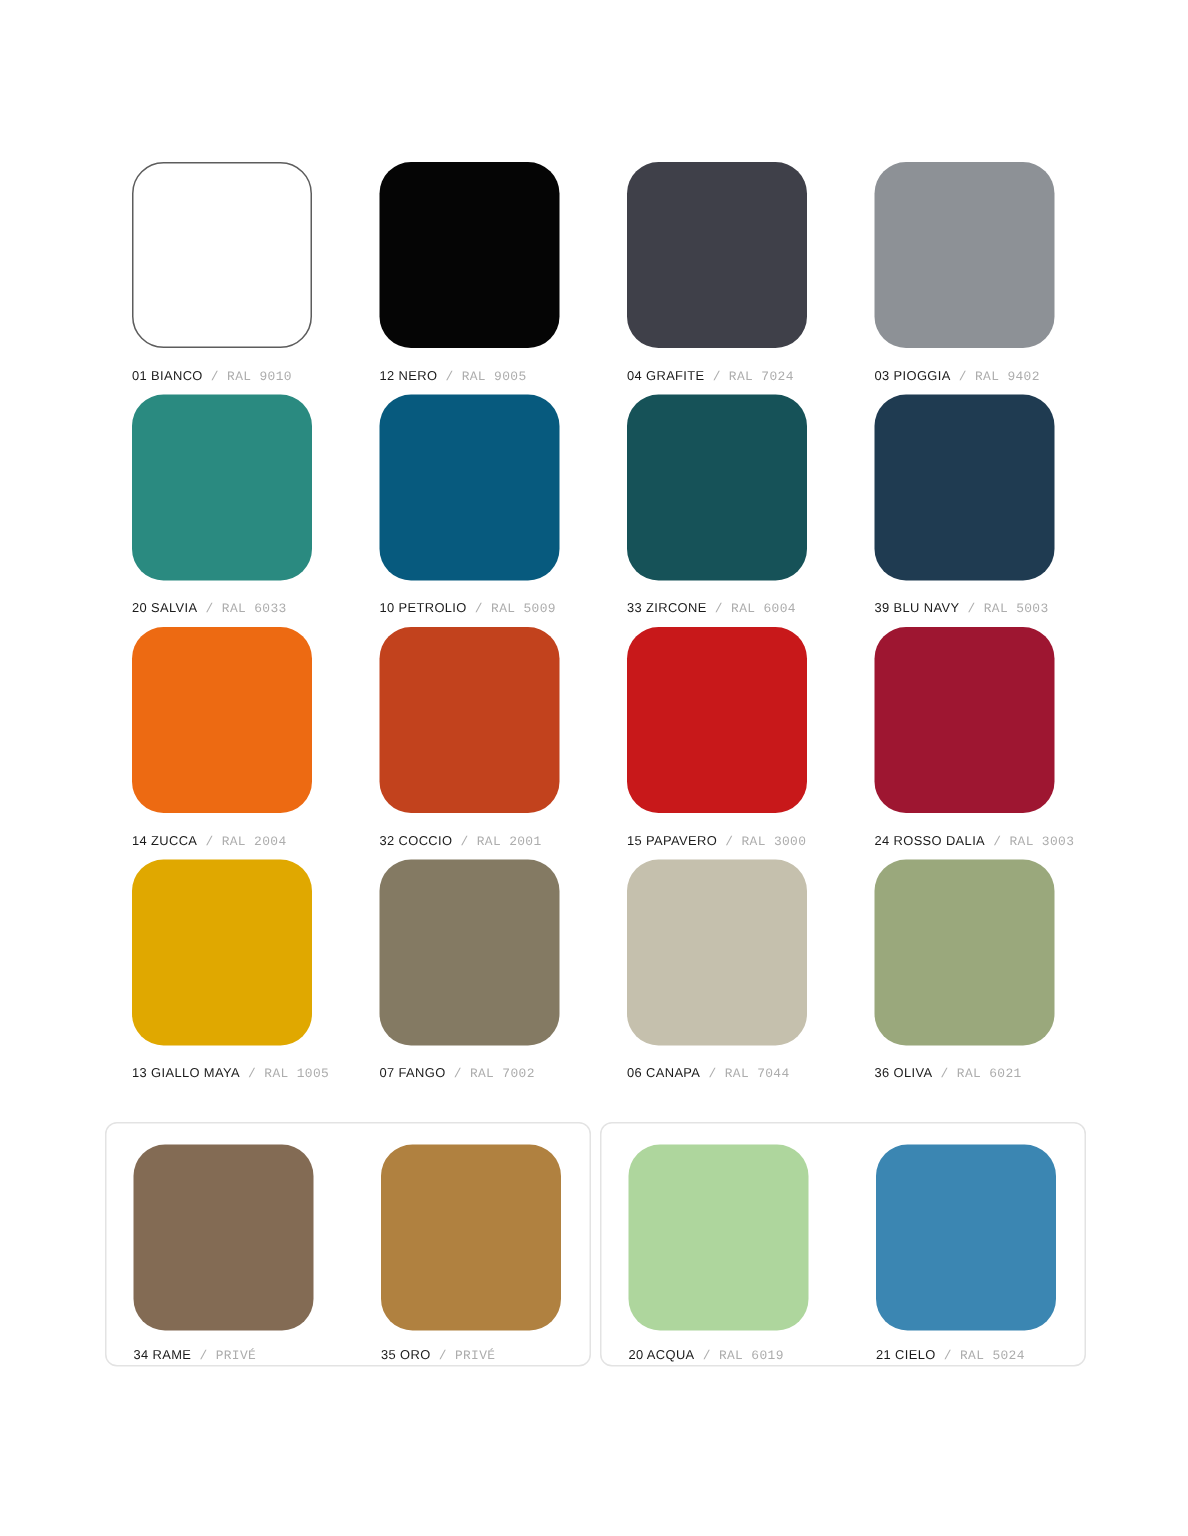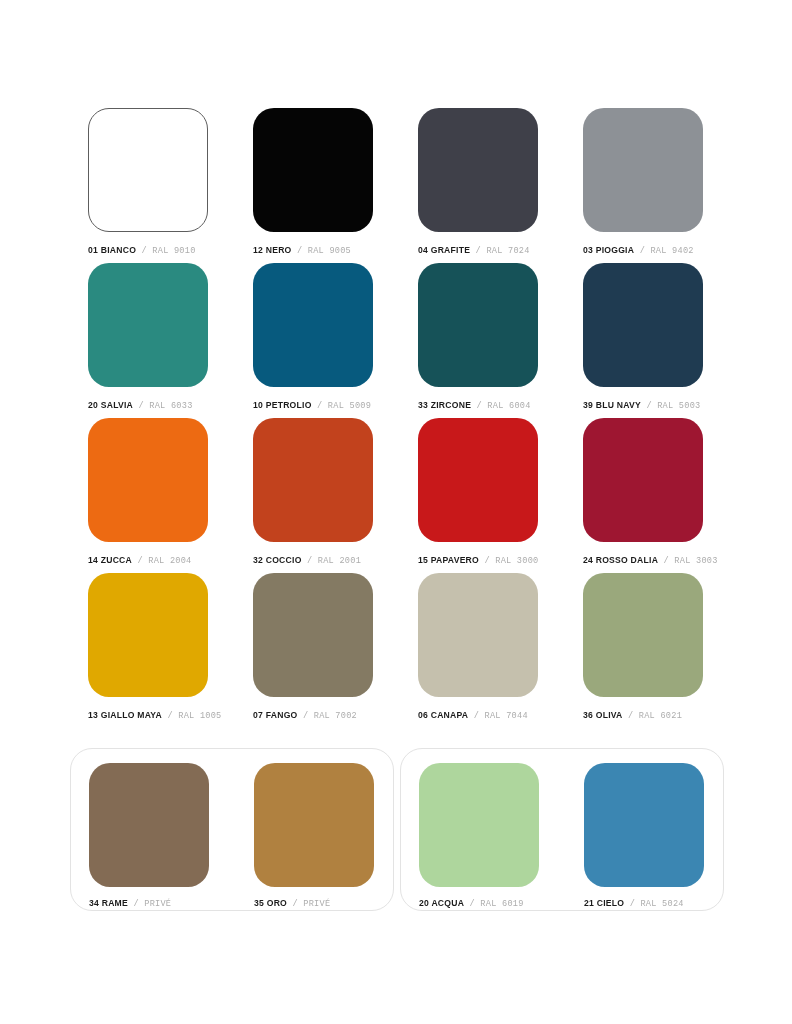--- a/index.html
+++ b/index.html
@@ -55,21 +55,21 @@
 
   .swatch-caption {
     margin-top: 14px;
     font-size: 8.6px;
     letter-spacing: 0.25px;
     white-space: nowrap;
     line-height: 1;
   }
 
   .swatch-name {
-    font-weight: bold;
+    font-weight: normal;
     color: #1b1b1b;
     text-align: center;
   }
 
   .swatch-ral {
     font-weight: normal;
     color: #adadad;
     font-family: Liberation Mono, monospace;
   }
 
@@ -81,21 +81,21 @@
     width: 792px;
     height: 170px;
   }
 
   .group-box {
     position: absolute;
     top: 0;
     width: 324px;
     height: 163px;
     border: 1px solid #e3e3e3;
-    border-radius: 22px;
+    border-radius: 8px;
   }
 
   #group-box-prive { left: 70px; }
   #group-box-ral   { left: 400px; }
 
   .group-box .inner {
     position: relative;
     display: flex;
     padding: 14px 0 0 18px;
   }

